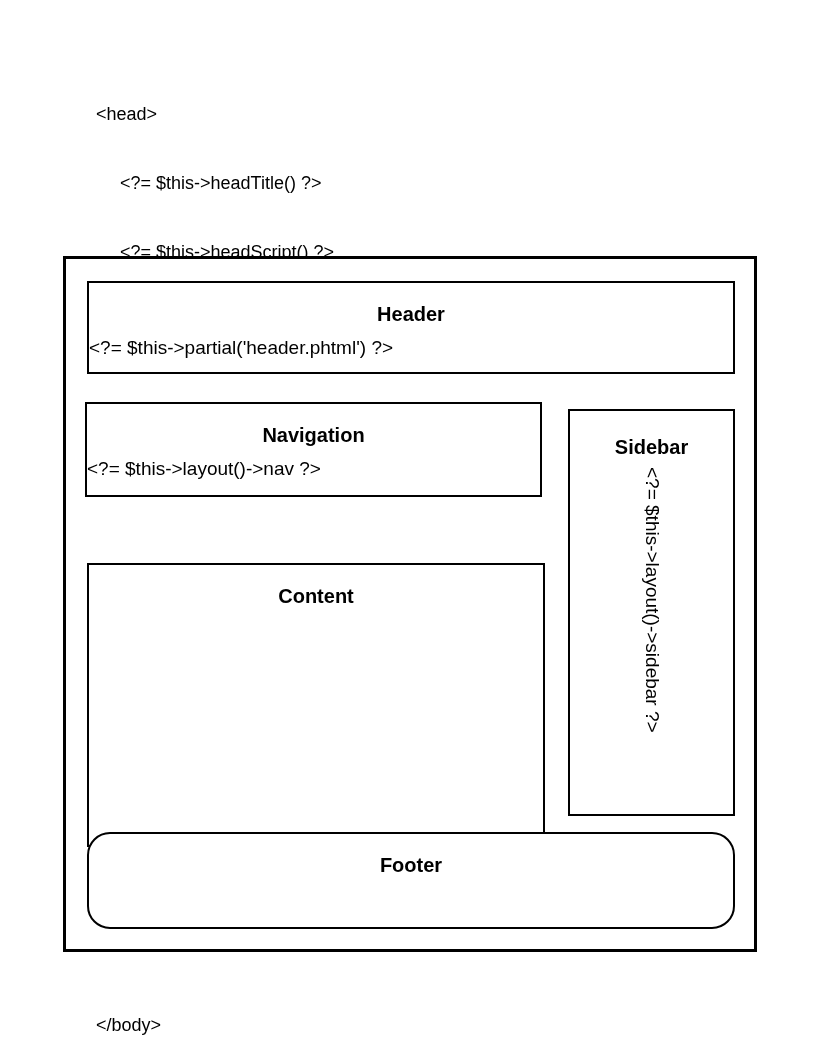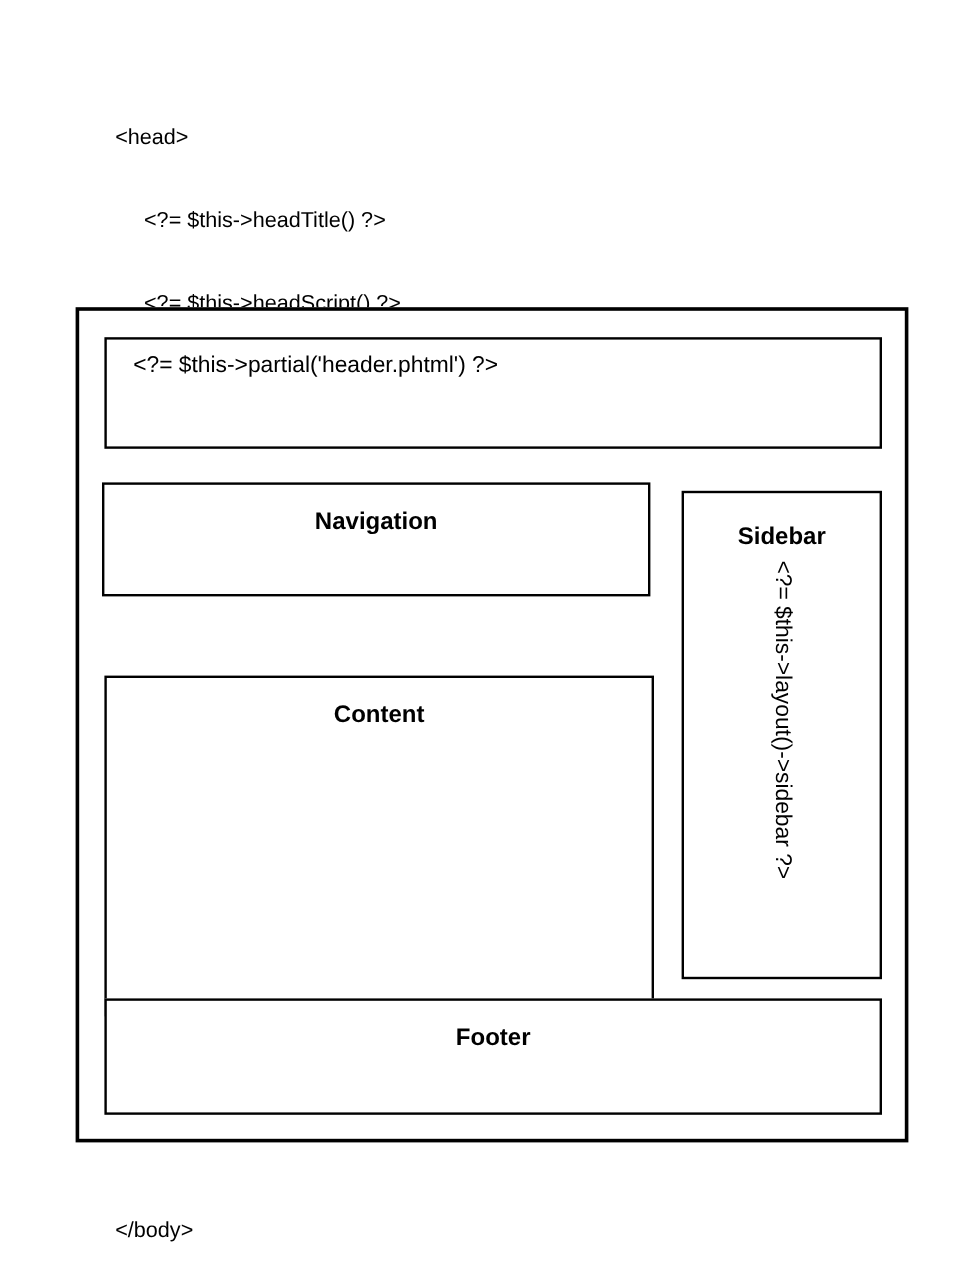--- a/index.html
+++ b/index.html
@@ -38,32 +38,31 @@
   .inner-box {
     position: absolute;
     border: 2px solid #000000;
     background: #ffffff;
   }
 
   .header-box  { left: 21px;  top: 22px;  width: 648px; height: 93px;  }
   .nav-box     { left: 19px;  top: 143px; width: 457px; height: 95px;  }
   .sidebar-box { left: 502px; top: 150px; width: 167px; height: 407px; }
   .content-box { left: 21px;  top: 264px; width: 458px; height: 284px; margin-top: 40px; }
-  .footer-box  { left: 21px;  top: 573px; width: 648px; height: 97px;  }
+  .footer-box  { left: 21px;  top: 573px; width: 648px; height: 97px; border-radius: 23px;  }
 
   .box-title {
     margin-top: 19px;
     text-align: center;
     font-weight: bold;
     font-size: 20px;
     line-height: 24px;
   }
   .box-code {
     margin-top: 10px;
-    padding-left: 22px;
     font-size: 19px;
     line-height: 24px;
     white-space: pre;
   }
 
   .sidebar-box { text-align: center; }
   .sidebar-box .box-title { margin-top: 24px; }
   .sidebar-box .box-code-vertical {
     display: inline-block;
     margin-top: 8px;
@@ -81,25 +80,27 @@
   <div class="code-line indent-2">&lt;?= $this-&gt;headTitle() ?&gt;</div>
   <div class="code-line indent-2">&lt;?= $this-&gt;headScript() ?&gt;</div>
   <div class="code-line indent-2">&lt;?= $this-&gt;headStylesheet() ?&gt;</div>
   <div class="code-line indent-1">&lt;/head&gt;</div>
   <div class="code-line indent-1">&lt;body&gt;</div>
 </div>
 
 <div class="outer-box">
 
   <div class="inner-box header-box">
+    <div class="box-title">Header</div>
     <div class="box-code">&lt;?= $this-&gt;partial('header.phtml') ?&gt;</div>
   </div>
 
   <div class="inner-box nav-box">
     <div class="box-title">Navigation</div>
+    <div class="box-code">&lt;?= $this-&gt;layout()-&gt;nav ?&gt;</div>
   </div>
 
   <div class="inner-box sidebar-box">
     <div class="box-title">Sidebar</div>
     <div class="box-code-vertical">&lt;?= $this-&gt;layout()-&gt;sidebar ?&gt;</div>
   </div>
 
   <div class="inner-box content-box">
     <div class="box-title">Content</div>
   </div>

